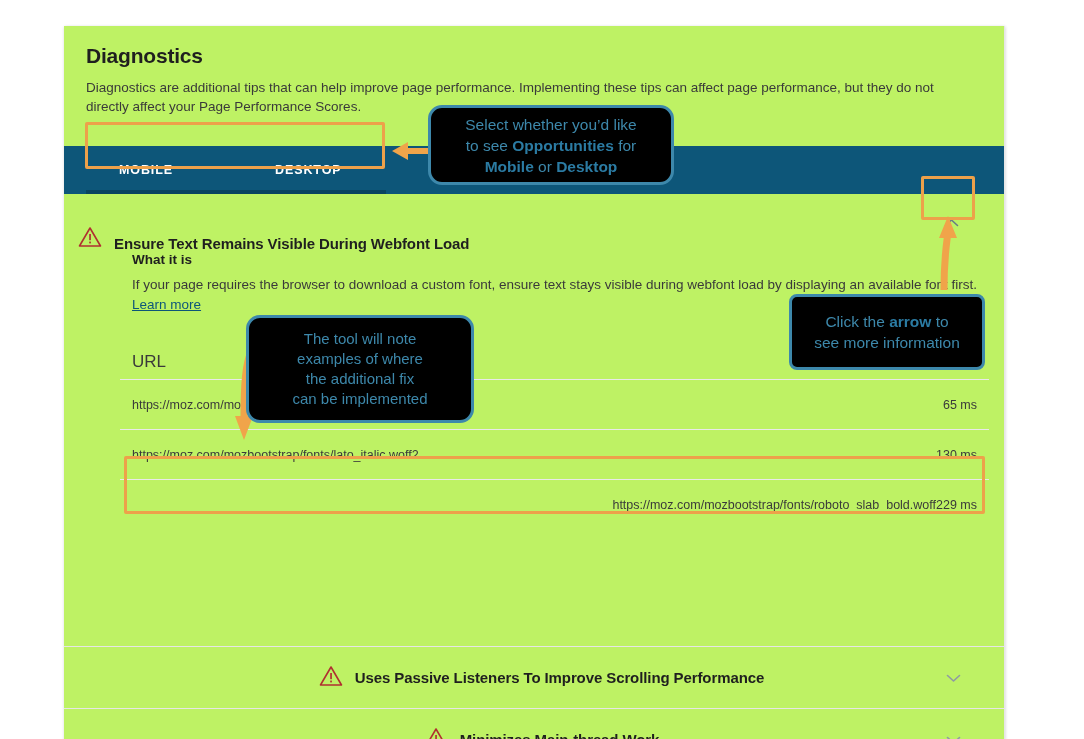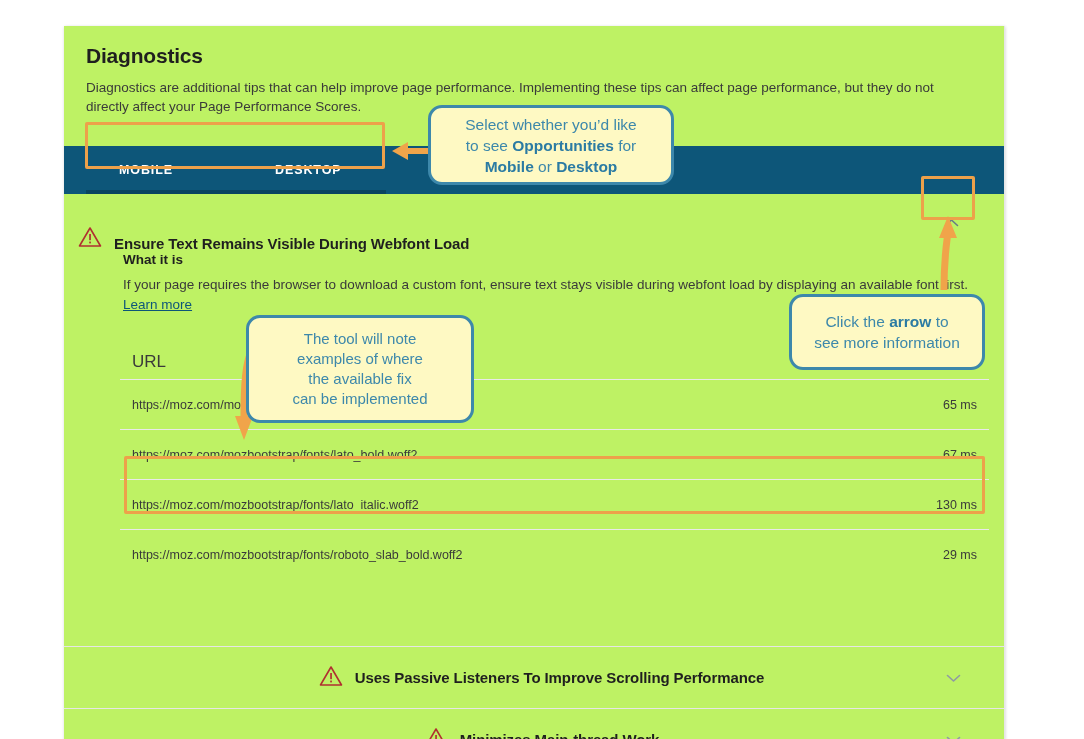--- a/index.html
+++ b/index.html
@@ -65,21 +65,21 @@
   .diag-head {
     position:absolute; left:0; top:168px; width:941px; height:58px;
     display:flex; align-items:flex-end;
   }
   .warn-icon { margin-left:14px; margin-right:12px; flex:none; }
   .diag-title {
     font-size:15px; font-weight:bold; color:#1f1f1f;
     letter-spacing:-.1px;
   }
 
-  .body1 { position:absolute; left:4px; top:226px; width:941px; }
+  .body1 { position:absolute; left:13px; top:226px; width:941px; }
   .what-it-is {
     margin-left:55px; font-size:13.5px; font-weight:bold; color:#1f1f1f;
   }
   .desc {
     margin-left:55px; margin-top:8px; margin-right:0;
     width:862px;
     font-size:13.5px; line-height:20px; color:#3a3a3a;
   }
   .desc a { color:#0d5679; }
 
@@ -92,21 +92,21 @@
     display:flex; align-items:center; justify-content:space-between;
     height:50px;
     border-bottom:1px solid #e9e9e9;
     padding:0 12px 0 12px;
     color:#3a3a3a;
   }
   .row.head { height:36px; border-bottom:1px solid #e9e9e9; }
   .row.head .u { font-size:17px; color:#3a3a3a; }
   .row .u { white-space:nowrap; }
   .row .t { white-space:nowrap; }
-  .row.last { border-bottom:none; }
+  .row.last { border-bottom:none;justify-content:flex-end; }
 
   
   .diag-row {
     position:absolute; left:0; width:941px; height:62px;
     display:flex; align-items:center;
     border-top:1px solid #e6e6e6;
     justify-content:center;
   }
   .diag-row .chev { position:absolute; right:44px; top:22px; }
   #diag2 { top:620px; }
@@ -120,35 +120,35 @@
     cursor:pointer;
   }
 
   
   #anno { position:absolute; left:0; top:0; width:1084px; height:739px; pointer-events:none; }
 
   .callout {
     position:absolute;
     border:3px solid #3d88ab;
     border-radius:14px;
-    background:#fef9c3;
+    background:#000000;
     color:#3d88ab;
     font-size:15.5px;
     line-height:21px;
     text-align:center;
     display:flex; align-items:center; justify-content:center;
     padding:9px 10px;
     font-family:"Liberation Sans", sans-serif;
   }
   .callout b { color:#2f7característica; }
   .callout b { color:#2b7ba3; font-weight:bold; }
 
   #co-tabs   { left:428px; top:105px; width:246px; height:80px; }
   #co-tool   { left:246px; top:315px; width:228px; height:108px; font-size:15px; line-height:20px;}
-  #co-arrow  { left:789px; top:294px; width:196px; height:76px; }
+  #co-arrow  { left:789px; top:294px; width:196px; height:76px;border-radius:8px; }
 
   .hl-box {
     position:absolute;
     border:3px solid #eda14a;
     border-radius:2px;
   }
   #hl-tabs  { left:85px;  top:122px; width:300px; height:47px; }
   #hl-btn   { left:921px; top:176px; width:54px;  height:44px; }
   #hl-row   { left:124px; top:456px; width:861px; height:58px; }
 </style>
@@ -202,24 +202,20 @@
   <div id="urltable">
     <div class="row head">
       <span class="u">URL</span>
       <span class="t"></span>
     </div>
     <div class="row">
       <span class="u">https://moz.com/moz</span>
       <span class="t">65 ms</span>
     </div>
     <div class="row">
-      <span class="u">https://moz.com/mozbootstrap/fonts/lato_bold.woff2</span>
-      <span class="t">67 ms</span>
-    </div>
-    <div class="row">
       <span class="u">https://moz.com/mozbootstrap/fonts/lato_italic.woff2</span>
       <span class="t">130 ms</span>
     </div>
     <div class="row last">
       <span class="u">https://moz.com/mozbootstrap/fonts/roboto_slab_bold.woff2</span>
       <span class="t">29 ms</span>
     </div>
   </div>
 
   <div class="diag-row" id="diag2">
@@ -284,21 +280,21 @@
       <span>Select whether you’d like</span><br>
       <span>to see </span><b>Opportunities</b><span> for</span><br>
       <b>Mobile</b><span> or </span><b>Desktop</b>
     </div>
   </div>
 
   <div class="callout" id="co-tool">
     <div>
       <span>The tool will note</span><br>
       <span>examples of where</span><br>
-      <span>the available fix</span><br>
+      <span>the additional fix</span><br>
       <span>can be implemented</span>
     </div>
   </div>
 
   <div class="callout" id="co-arrow">
     <div>
       <span>Click the </span><b>arrow</b><span> to</span><br>
       <span>see more information</span>
     </div>
   </div>

